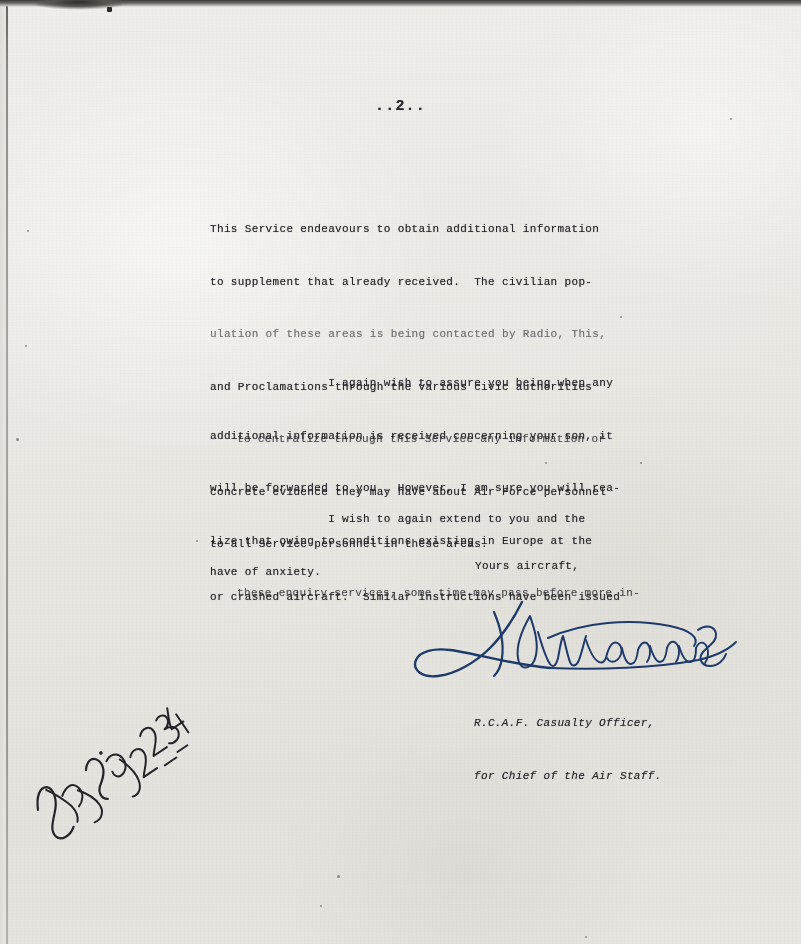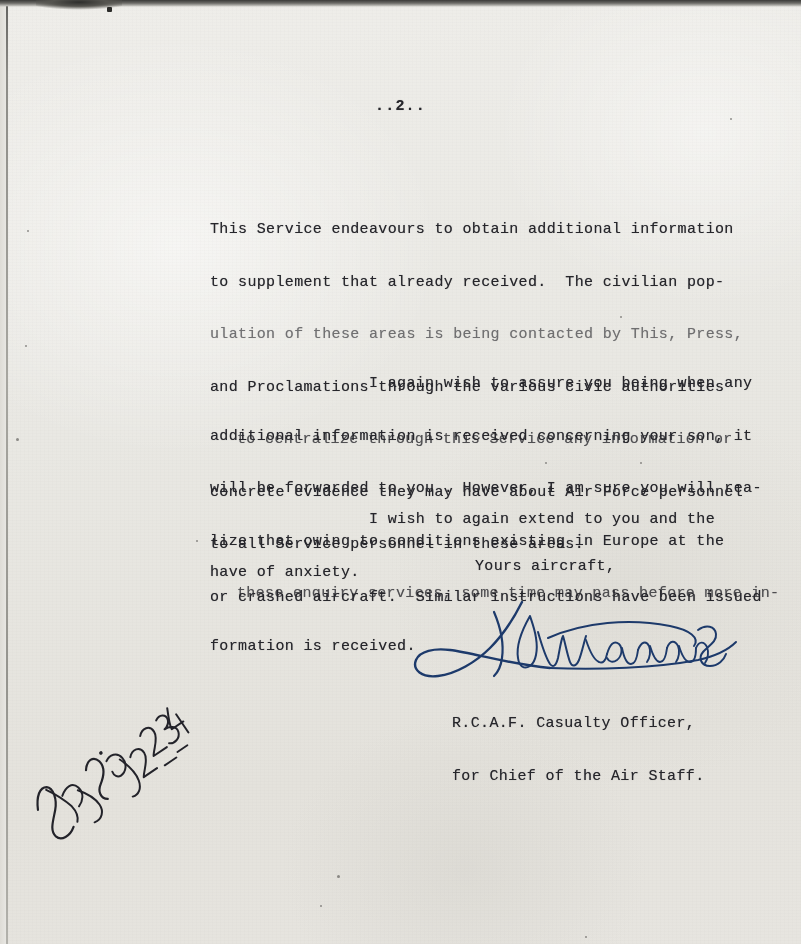--- a/index.html
+++ b/index.html
@@ -73,42 +73,42 @@
     background: linear-gradient(90deg, #dedcd6 0%, #e9e8e4 100%);
   }
 
   
   .typed {
     position: absolute;
     font-family: "Liberation Mono", "DejaVu Sans Mono", monospace;
     color: #26262b;
     white-space: pre;
     letter-spacing: 0.35px;
-    font-size: 15px;
+    font-size: 11px;
     line-height: 17.5px;
     text-shadow: 0 0 0.7px rgba(45,45,52,0.55);
   }
 
   #page-number {
     left: 0; top: 98px;
     width: 801px;
     text-align: center;
     font-size: 15px;
     letter-spacing: 1.2px;
     font-weight: bold;
     white-space: pre;
   }
 
   #para-1 { left: 210px; top: 186px; }
   #para-2 { left: 210px; top: 340px; }
   #para-3 { left: 210px; top: 476px; }
 
   #closing { left: 475px; top: 558px; }
 
-  #sig-block { left: 452px; top: 680px; }
+  #sig-block { left: 474px; top: 680px; font-style: italic; }
 
   
   .weak  { opacity: 0.62; }
   .weak2 { opacity: 0.78; margin-left: 27px; }
 
   
   #signature {
     position: absolute;
     left: 398px;
     top: 596px;
@@ -157,35 +157,34 @@
   <div class="speck" style="left:337px; top:875px; width:3px; height:3px;"></div>
   <div class="speck" style="left:320px; top:905px; width:2px; height:2px;"></div>
   <div class="speck" style="left:585px; top:936px; width:2px; height:2px;"></div>
   <div class="speck" style="left:730px; top:118px; width:2px; height:2px;"></div>
 
   <div class="typed" id="page-number">..2..</div>
 
   <div class="typed" id="para-1">
     <div>This Service endeavours to obtain additional information</div>
     <div>to supplement that already received.  The civilian pop-</div>
-    <div class="weak">ulation of these areas is being contacted by This, Press,</div>
+    <div class="weak">ulation of these areas is being contacted by Radio, This,</div>
     <div>and Proclamations through the various civic authorities</div>
     <div class="weak2">to centralize through this Service any information or</div>
     <div>concrete evidence they may have about Air Force personnel</div>
     <div>to all Service personnel in these areas.</div>
     <div>or crashed aircraft.  Similar instructions have been issued</div>
   </div>
 
   <div class="typed" id="para-2">
     <div>                 I again wish to assure you being when any</div>
     <div>additional information is received concerning your son, it</div>
     <div>will be forwarded to you . However, I am sure you will rea-</div>
     <div>lize that owing to conditions existing in Europe at the</div>
     <div class="weak2">these enquiry services, some time may pass before more in-</div>
-    <div>formation is received.</div>
   </div>
 
   <div class="typed" id="para-3">
     <div>                 I wish to again extend to you and the</div>
     <div>have of anxiety.</div>
   </div>
 
   <div class="typed" id="closing">Yours aircraft,</div>
 
   <div id="signature">

